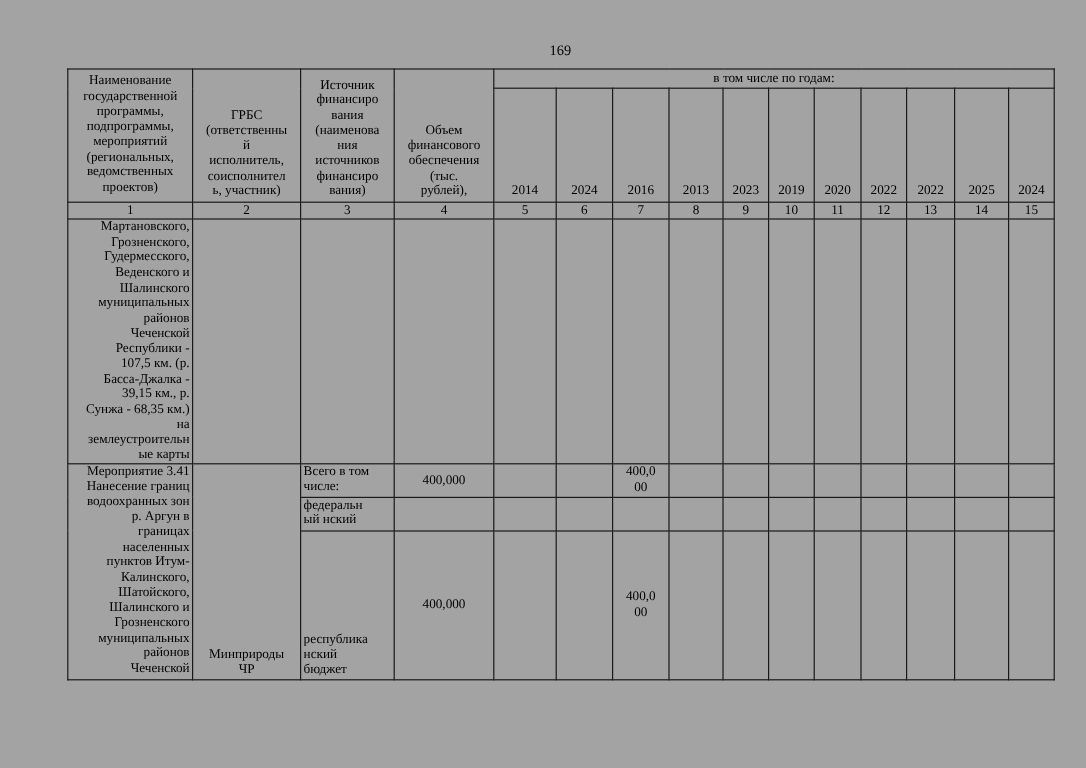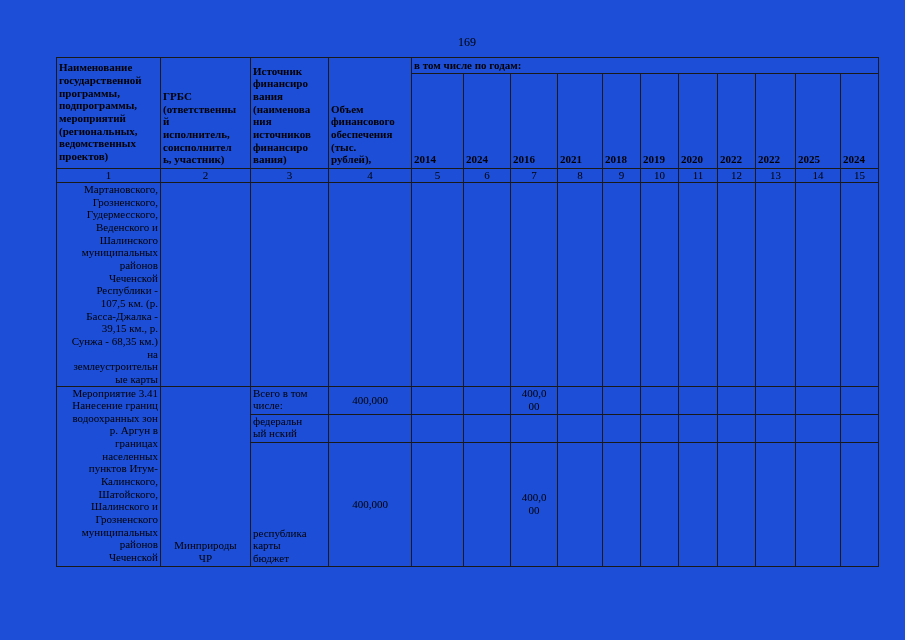--- a/index.html
+++ b/index.html
@@ -1,26 +1,26 @@
 <!DOCTYPE html>
 <html><head>
 <meta charset="utf-8">
 <style>
   * { margin:0; padding:0; box-sizing:border-box; }
   html,body { width:905px; height:640px; background:#fff; overflow:hidden;
     font-family:"Liberation Serif", serif; color:#000; }
-  .page { position:relative; width:905px; height:640px; background:#1d4ed8; }
+  .page { position:relative; width:905px; height:640px; background:#a3a3a3; }
   .page-number { position:absolute; top:36px; left:57px; width:820px;
     text-align:center; font-size:12px; line-height:13px; }
   table.doc-table { position:absolute; left:56px; top:57px;
     border-collapse:collapse; table-layout:fixed; }
   td,th { border:1px solid #1a1a1a; font-weight:normal; font-size:11px;
     line-height:12.65px; vertical-align:top; padding:0 2px;
     white-space:pre-line; overflow:hidden; text-align:left; }
-  th { text-align:left; vertical-align:bottom; padding-bottom:2px;font-weight:bold; }
+  th { text-align:center; vertical-align:bottom; padding-bottom:2px; }
   .years-group-cell { vertical-align:middle; padding-bottom:0;margin-top:26px; }
   .num-row td { text-align:center; line-height:13px; }
   .v-bottom { vertical-align:bottom; padding-bottom:1px; }
   .v-middle { vertical-align:middle; }
   .t-center { text-align:center; }
   .name-cell { padding-left:3px;text-align:right; }
 </style>
 </head>
 <body>
 
@@ -74,22 +74,22 @@
 финансового
 обеспечения
 (тыс.
 рублей),</th>
       <th colspan="11" class="years-group-cell">в том числе по годам:</th>
     </tr>
     <tr style="height:95px">
       <th>2014</th>
       <th>2024</th>
       <th>2016</th>
-      <th>2021</th>
-      <th>2018</th>
+      <th>2013</th>
+      <th>2023</th>
       <th>2019</th>
       <th>2020</th>
       <th>2022</th>
       <th>2022</th>
       <th>2025</th>
       <th>2024</th>
     </tr>
     <tr class="num-row" style="height:14px">
       <td>1</td>
       <td>2</td>
@@ -187,21 +187,21 @@
       <td></td>
       <td></td>
       <td></td>
       <td></td>
       <td></td>
       <td></td>
     </tr>
 
     <tr style="height:124px">
       <td class="v-bottom">республика
-карты
+нский
 бюджет</td>
       <td class="v-middle t-center">400,000</td>
       <td></td>
       <td></td>
       <td class="v-middle t-center">400,0
 00</td>
       <td></td>
       <td></td>
       <td></td>
       <td></td>

